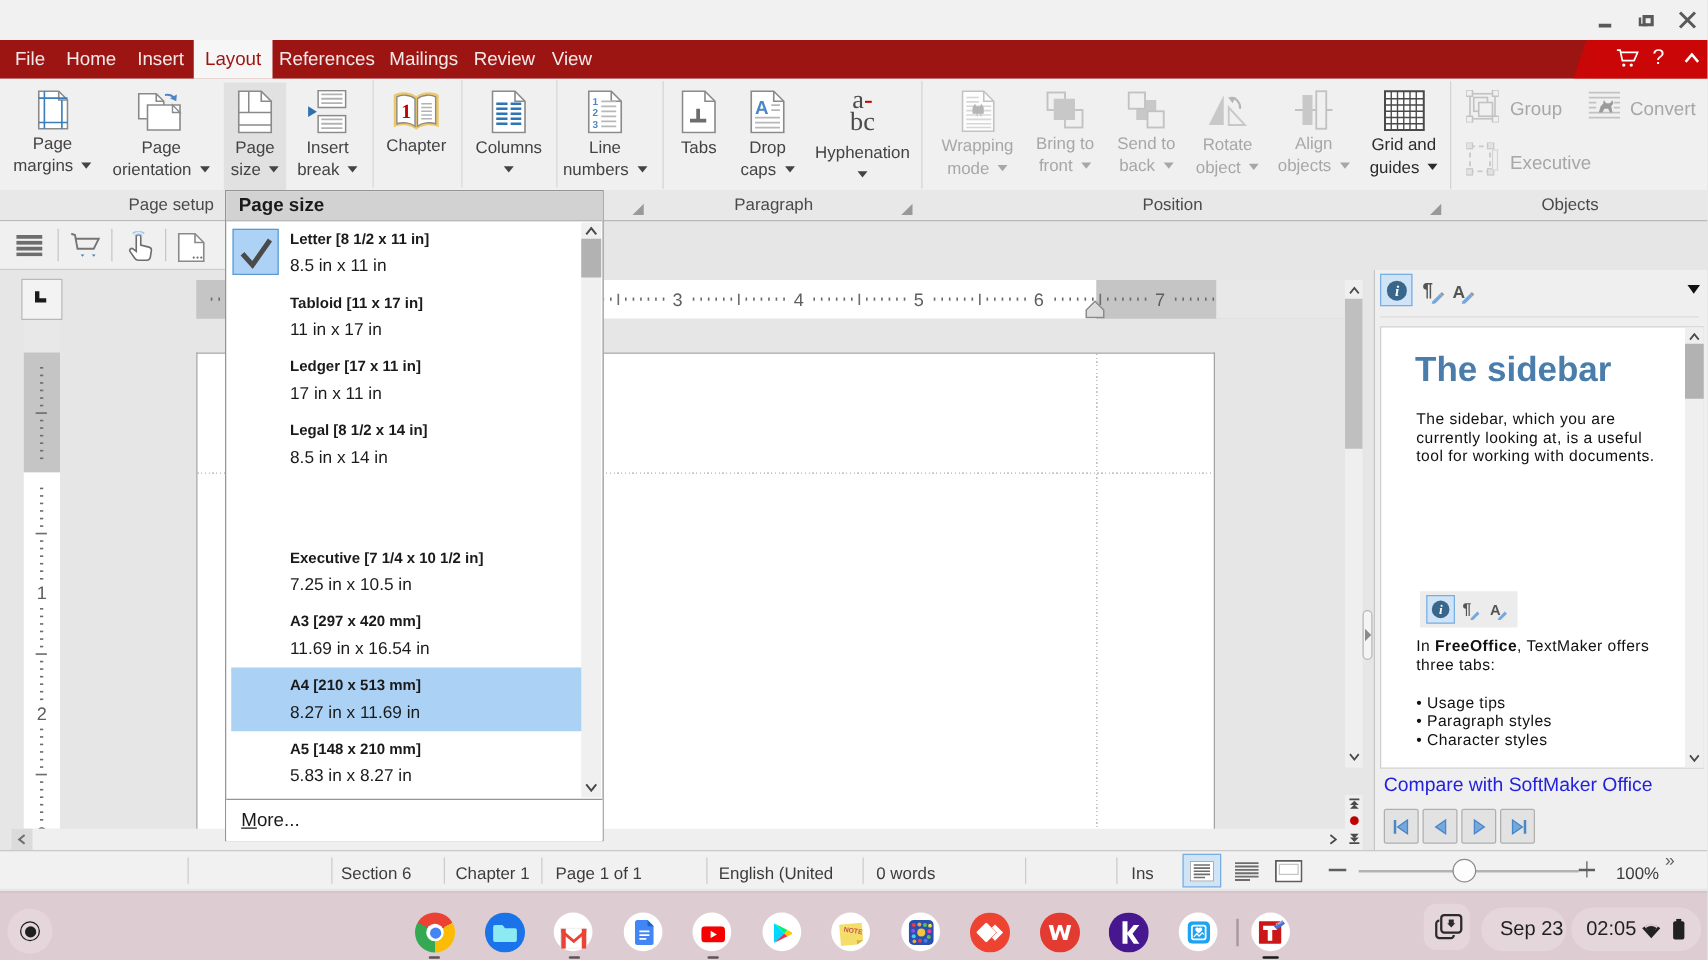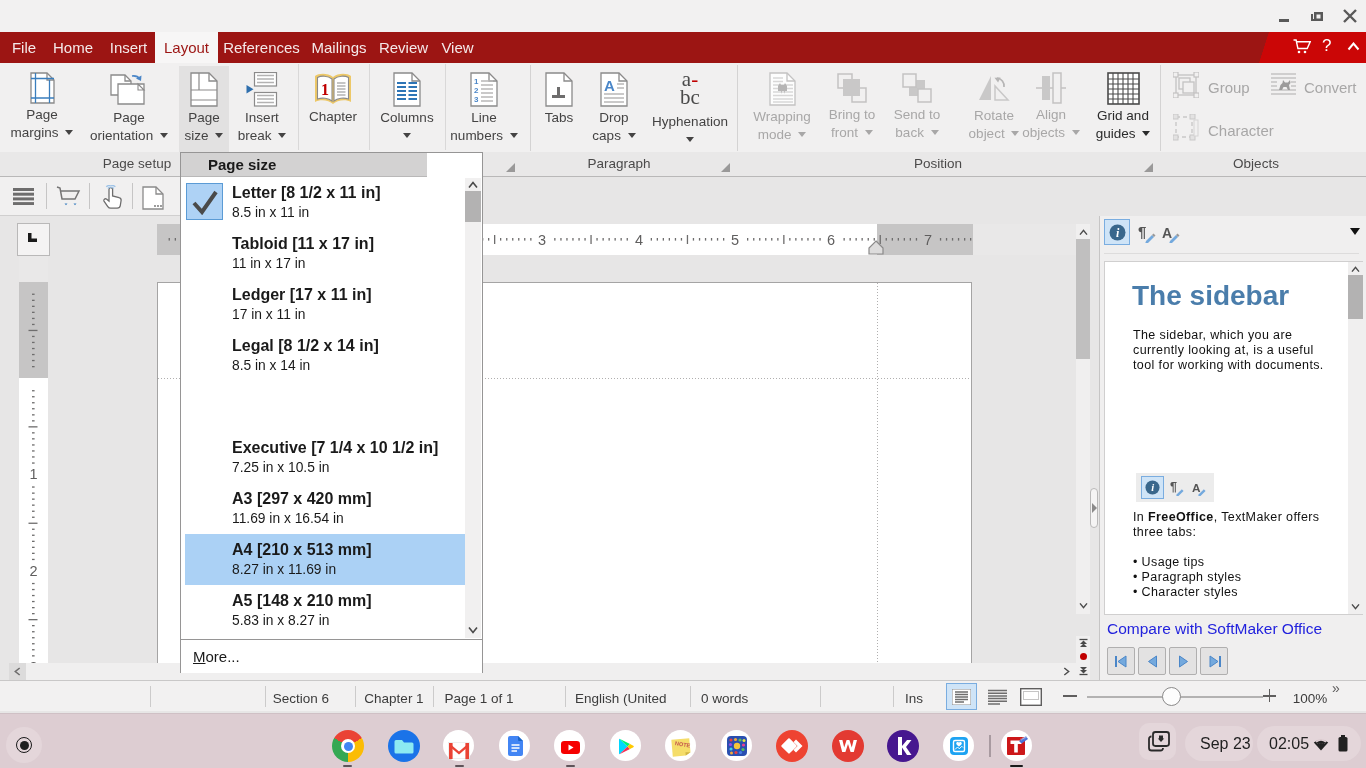--- a/index.html
+++ b/index.html
@@ -59,23 +59,23 @@
 .stext { position:absolute; top:0; height:31px; line-height:35px; font-size:13.5px; color:#3c3c3c; text-align:center; }
 .ssep { position:absolute; top:5px; width:1px; height:21px; background:#cccbcb; }
 
 
 #taskbar { position:absolute; left:0; top:713px; width:1366px; height:55px; background:#ddcdd2; border-top:1px solid #cfc0c5; }
 .appcirc { position:absolute; top:15.5px; width:31px; height:31px; border-radius:50%; background:#fff; }
 .rundash { position:absolute; top:50.5px; height:2px; width:9px; background:#5f5359; border-radius:1px; }
 
 
 #dropdown { position:absolute; left:180px; top:152px; width:303px; height:521px; background:#fff; border:1px solid #969595; }
-#ddhead { position:absolute; left:0; top:0; width:246px; height:24px; background:#d3d2d2; border-bottom:1px solid #b9b8b8; font-size:15px; font-weight:bold; color:#1a1a1a; line-height:24px; padding-left:27px; }
+#ddhead { position:absolute; left:0; top:0; width:301px; height:24px; background:#d3d2d2; border-bottom:1px solid #b9b8b8; font-size:15px; font-weight:bold; color:#1a1a1a; line-height:24px; padding-left:10px; }
 .dditem { position:absolute; left:4px; width:281px; height:51px; }
-.dditem .t1 { position:absolute; left:47px; top:7px; font-size:16px; font-weight:bold; color:#1a1a1a; }
+.dditem .t1 { position:absolute; left:47px; top:7px; font-size:12px; font-weight:bold; color:#1a1a1a; }
 .dditem .t2 { position:absolute; left:47px; top:28px; font-size:13.8px; color:#1a1a1a; }
 .dditem.hl { background:#abd1f5; }
 .navbtn { position:absolute; top:431px; width:28px; height:28px; background:#e3e2e2; border:1px solid #b0afaf; border-radius:2px; }
 .navbtn svg { position:absolute; left:6px; top:6px; }
 #ddscroll { position:absolute; right:1px; top:25px; width:16px; height:460px; background:#f1f0f0; }
 #ddmore { position:absolute; left:0; top:486px; width:301px; height:34px; border-top:1px solid #969595; background:#fff; font-size:15px; color:#1a1a1a; line-height:33px; padding-left:12px; }
 </style>
 </head>
 <body>
 
@@ -269,21 +269,21 @@
 
   <div class="rbtn disabled" style="left:886px;width:62px;">
     <svg class="ric" width="32" height="32" viewBox="0 0 32 32">
         <rect x="8" y="8" width="16" height="16" fill="#c9c8c8"></rect>
         <rect x="2" y="2" width="13" height="13" fill="#f1f0f0" stroke="#c3c2c2" stroke-width="1.5"></rect>
         <rect x="17" y="17" width="13" height="13" fill="#f1f0f0" stroke="#c3c2c2" stroke-width="1.5"></rect>
       </svg>
     <div class="rlabel">Send to<br>back <span class="caret"></span></div>
   </div>
 
-  <div class="rbtn disabled" style="left:950px;width:64px;margin-left:12px;">
+  <div class="rbtn disabled" style="left:950px;width:64px;">
     <svg class="ric" width="34" height="33" viewBox="0 0 34 33">
         <path d="M14 28 L14 4 L2 28 z" fill="#c9c8c8"></path>
         <path d="M18 28 L18 14 L31 28 z" fill="none" stroke="#c9c8c8" stroke-width="1.5"></path>
         <path d="M27 15 a8 8 0 0 0 -7 -9" fill="none" stroke="#b6b5b5" stroke-width="1.7"></path>
         <path d="M23.5 5.5 l-6 0.2 3.6 4.8 z" fill="#b6b5b5"></path>
       </svg>
     <div class="rlabel">Rotate<br>object <span class="caret"></span></div>
   </div>
 
   <div class="rbtn disabled" style="left:1016px;width:70px;">
@@ -339,21 +339,21 @@
           <rect x="3" y="3" width="16" height="20"></rect>
         </g>
         <g fill="#e3e2e2" stroke="#c9c8c8" stroke-width="1">
           <rect x="0" y="0" width="5" height="5"></rect>
           <rect x="17" y="0" width="5" height="5"></rect>
           <rect x="0" y="21" width="5" height="5"></rect>
           <rect x="17" y="21" width="5" height="5"></rect>
         </g>
         <rect x="21" y="6" width="4" height="16" fill="#f1f0f0" stroke="#d5d4d4" stroke-width="1"></rect>
       </svg>
-    <div class="rlabel" style="position:absolute;left:40px;top:11px;font-size:15px;">Character</div>
+    <div class="rlabel" style="position:absolute;left:40px;top:11px;font-size:15px;">Executive</div>
   </div>
 </div>
 
 <div id="quickbar">
   <svg class="abs" style="left:13px;top:11px" width="21" height="17" viewBox="0 0 21 17">
       <g fill="#6e6d6d">
         <rect y="0" width="21" height="3"></rect>
         <rect y="4.7" width="21" height="3"></rect>
         <rect y="9.4" width="21" height="3"></rect>
         <rect y="14.1" width="21" height="3"></rect>

